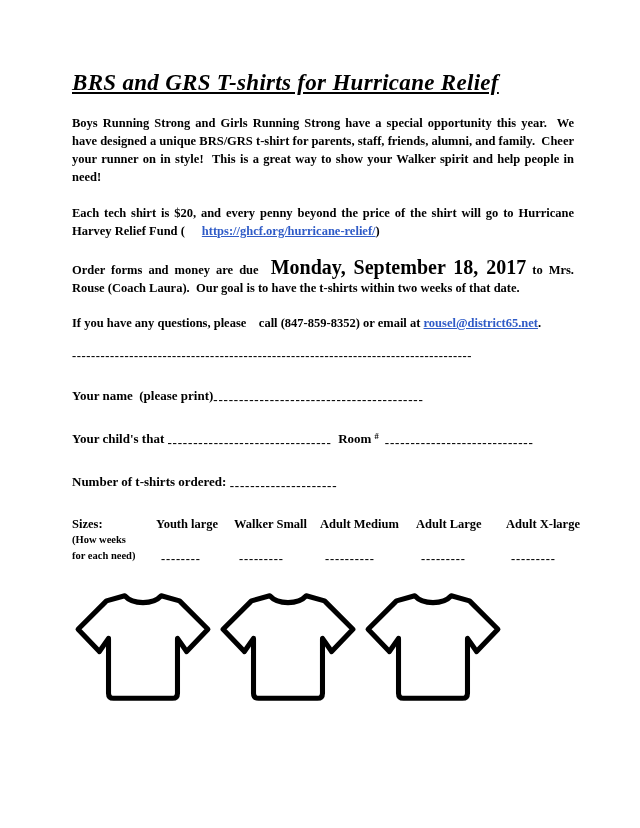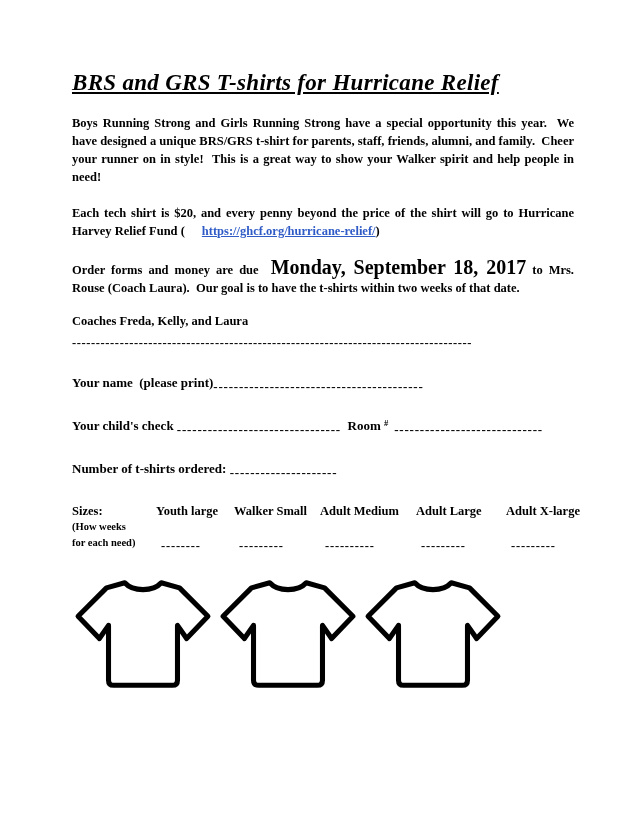--- a/index.html
+++ b/index.html
@@ -100,28 +100,28 @@
 <div class="page">
 
   <h1 class="title">BRS and GRS T-shirts for Hurricane Relief</h1>
 
   <p class="para">Boys Running Strong and Girls Running Strong have a special opportunity this year.  We have designed a unique BRS/GRS t-shirt for parents, staff, friends, alumni, and family.  Cheer your runner on in style!  This is a great way to show your Walker spirit and help people in need!</p>
 
   <p class="para"><span>Each tech shirt is $20, and every penny beyond the price of the shirt will go to Hurricane Harvey Relief Fund (</span><a class="link" style="color: rgb(47, 91, 199); padding-left: 17px;">https://ghcf.org/hurricane-relief/</a><span>)</span></p>
 
   <p class="para"><span>Order forms and money are due  </span><span class="due-date">Monday, September 18, 2017</span><span> to Mrs. Rouse (Coach Laura).  Our goal is to have the t-shirts within two weeks of that date.</span></p>
 
+  <p class="para"><span>If you have any questions, please    call (847-859-8352) or email at </span><a class="link" style="color: rgb(47, 91, 199);">rousel@district65.net</a><span>.</span></p>
 
-  <p class="coaches">Coaches Freda, Kelly, and Laura</p>
 
   <div class="separator">------------------------------------------------------------------------------------</div>
 
   <div class="form-line"><span>Your name  (please print)</span><span class="blank">-----------------------------------------</span></div>
 
-  <div class="form-line"><span>Your child's check </span><span class="blank">--------------------------------</span><span>  Room </span><span class="hash">#</span><span class="blank room-blank">-----------------------------</span></div>
+  <div class="form-line"><span>Your child's that </span><span class="blank">--------------------------------</span><span>  Room </span><span class="hash">#</span><span class="blank room-blank">-----------------------------</span></div>
 
   <div class="form-line"><span>Number of t-shirts ordered: </span><span class="blank">---------------------</span></div>
 
   <div class="sizes-grid">
     <div class="cell">Sizes:</div>
     <div class="cell">Youth large</div>
     <div class="cell">Walker Small</div>
     <div class="cell">Adult Medium</div>
     <div class="cell">Adult Large</div>
     <div class="cell">Adult X-large</div>

